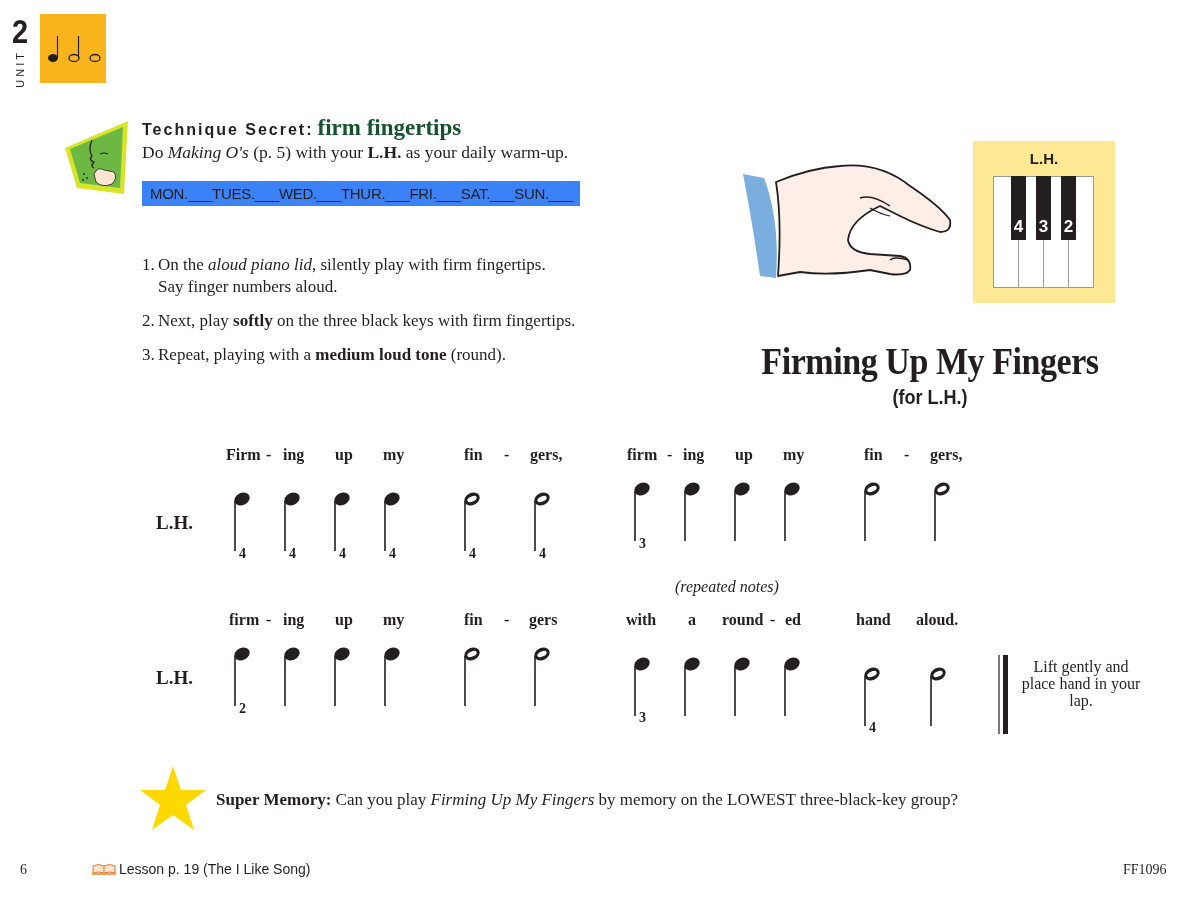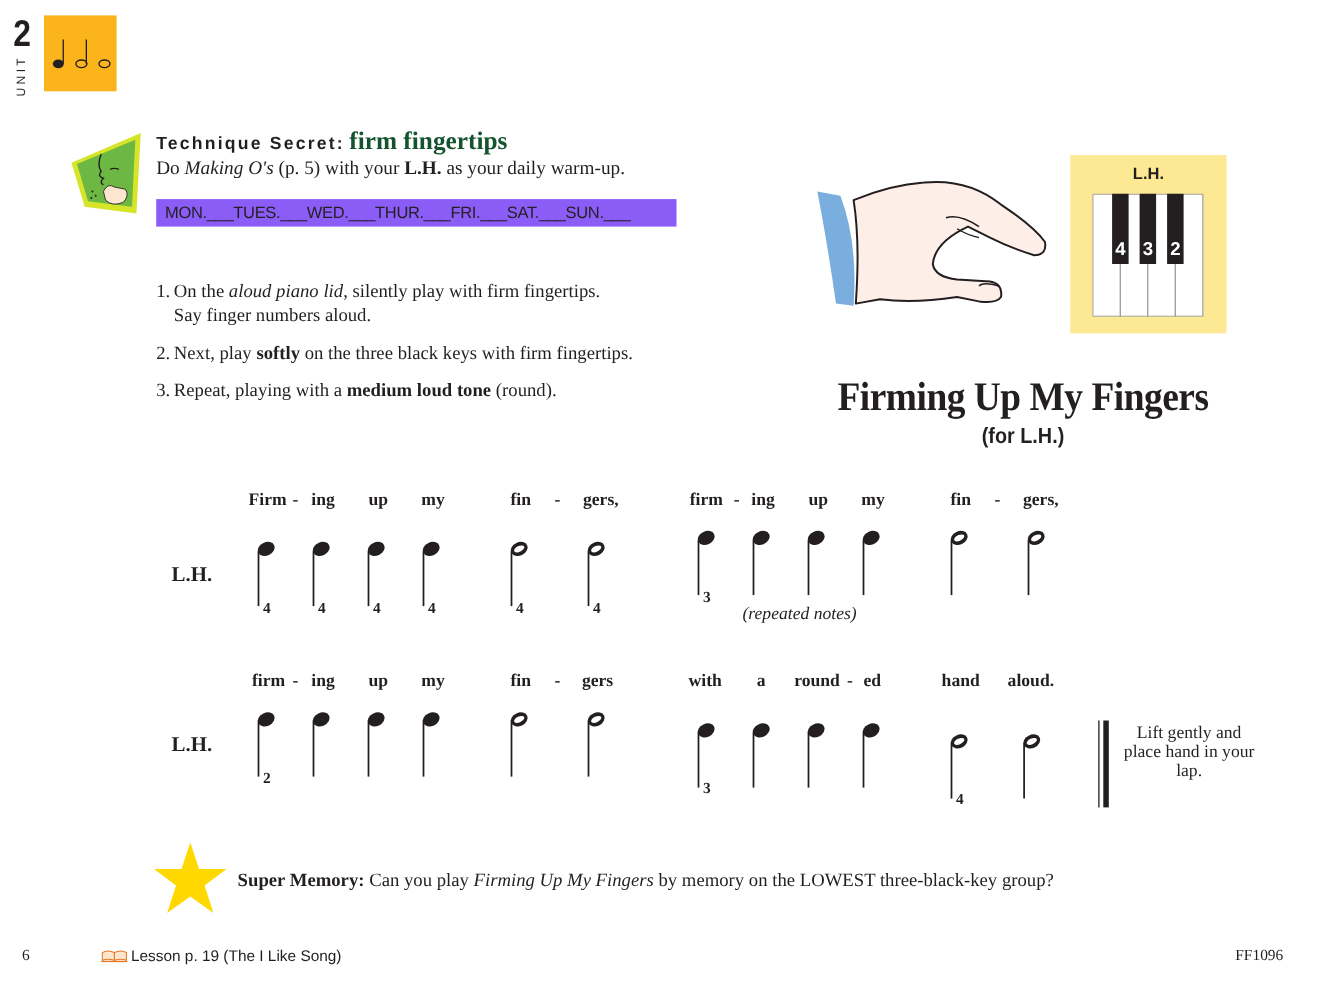--- a/index.html
+++ b/index.html
@@ -10,21 +10,21 @@
   .unit-num { left:12px; top:14px; font-family:"Liberation Sans", sans-serif; font-weight:bold; font-size:34px; line-height:34px; color:#231f20; transform:scaleX(0.85); transform-origin:left top; }
   .unit-word { left:14px; top:50px; width:16px; font-family:"Liberation Sans", sans-serif; font-size:11px; color:#231f20; writing-mode:vertical-rl; transform:rotate(180deg); letter-spacing:3px; }
   .unit-box { left:40px; top:14px; width:66px; height:69px; background:#fbb41c; }
 
   
   .tech-icon { left:62px; top:118px; width:70px; height:80px; }
   .tech-heading { left:142px; top:115px; white-space:nowrap; }
   .tech-label { font-family:"Liberation Sans", sans-serif; font-weight:bold; font-size:16px; letter-spacing:2px; color:#231f20; }
   .tech-accent { font-family:"Liberation Serif", serif; font-weight:bold; font-size:23px; color:#14532d; }
   .tech-sub { left:142px; top:142px; font-size:17.5px; white-space:nowrap; }
-  .days-bar { left:142px; top:181px; width:473px; height:25px; background:#8b5cf6; font-family:"Liberation Sans", sans-serif; font-size:15px; line-height:25px; padding-left:8px; box-sizing:border-box; white-space:nowrap; color:#231f20; letter-spacing:-0.3px; }
+  .days-bar { left:142px; top:181px; width:438px; height:25px; background:#3b82f6; font-family:"Liberation Sans", sans-serif; font-size:15px; line-height:25px; padding-left:8px; box-sizing:border-box; white-space:nowrap; color:#231f20; letter-spacing:-0.3px; }
 
   
   .steps { left:142px; top:254px; width:560px; font-size:17px; line-height:22px; }
   .step { display:flex; margin-bottom:12px; }
   .step-num { width:16px; flex:none; }
   .step-body { flex:1; }
 
   
   .hand { left:740px; top:160px; width:215px; height:130px; }
   .kb-box { left:973px; top:141px; width:142px; height:162px; background:#fde993; }
@@ -32,21 +32,21 @@
   .kb { left:20px; top:35px; width:102px; height:112px; }
 
   
   .title { left:740px; top:340px; width:380px; text-align:center; font-family:"Liberation Serif", serif; font-weight:bold; font-size:37px; line-height:44px; letter-spacing:-0.5px; transform:scaleX(0.92); }
   .subtitle { left:740px; top:386px; width:380px; text-align:center; font-family:"Liberation Sans", sans-serif; font-weight:bold; font-size:20px; transform:scaleX(0.9); }
 
   
   .lh { font-family:"Liberation Serif", serif; font-weight:bold; font-size:19px; }
   .lyric { font-family:"Liberation Serif", serif; font-weight:bold; font-size:16px; white-space:nowrap; }
   .finger { font-family:"Liberation Serif", serif; font-weight:bold; font-size:14px; }
-  .annot { font-family:"Liberation Serif", serif; font-style:italic; font-size:16px; white-space:nowrap; }
+  .annot { font-family:"Liberation Serif", serif; font-style:italic; font-size:16px; white-space:nowrap;margin-top:28px; }
   .note-svg { overflow:visible; }
   .end-text { left:1021px; top:658px; font-size:16px; line-height:17px; width:120px;text-align:center; }
 
   
   .star { left:138px; top:766px; width:70px; height:66px; }
   .memory { left:216px; top:790px; font-size:17px; white-space:nowrap; }
 
   
   .page-num { left:20px; top:862px; font-family:"Liberation Serif", serif; font-size:14px; }
   .lesson-ref { left:92px; top:861px; font-family:"Liberation Sans", sans-serif; font-size:14px; display:flex; align-items:center; gap:3px; white-space:nowrap; }

